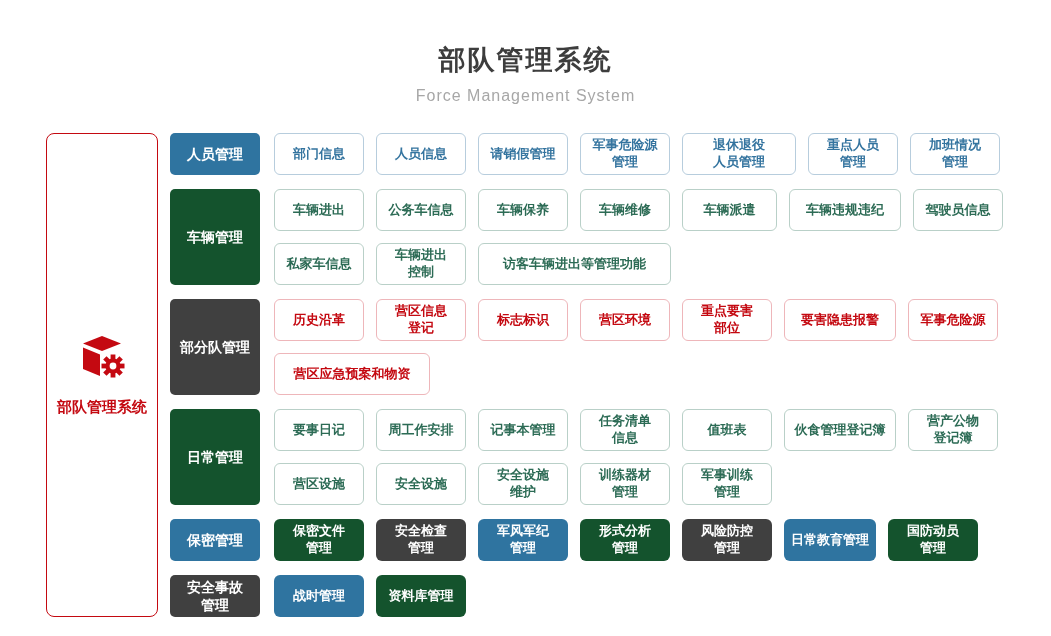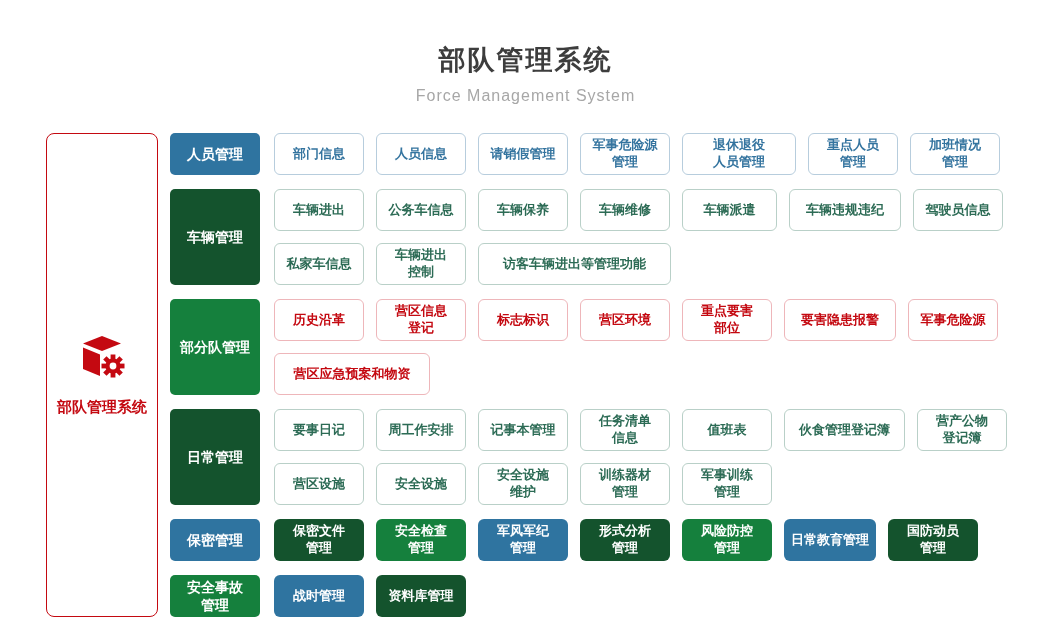--- a/index.html
+++ b/index.html
@@ -39,21 +39,21 @@
     height:42px; background:#fff;
   }
   .item{ width:90px; flex:none; }
   .cat{
     width:90px; flex:none; color:#fff; font-size:14px;
     height:auto; min-height:42px; align-self:stretch; border-radius:5px;
   }
   .solid{ color:#fff; }
   .solid.blue{ background:#2f74a0; }
   .solid.green{ background:#14532d; }
-  .solid.red{ background:#15803d; }
+  .solid.red{ background:#404040; }
   .outline{ background:#fff; }
   .outline.blue{ border:1px solid #b7cddd; color:#34749f; }
   .outline.green{ border:1px solid #b9d0c8; color:#2c6b55; }
   .outline.red{ border:1px solid #eeb6ba; color:#c40911; }
 </style>
 </head>
 <body>
 
 <div class="header">
   <h1 class="title">部队管理系统</h1>
@@ -140,21 +140,21 @@
       <div class="group-row">
         <div class="box cat solid green">日常管理</div>
         <div class="rows">
           <div class="item-row">
             <div class="box item outline green">要事日记</div>
             <div class="box item outline green">周工作安排</div>
             <div class="box item outline green">记事本管理</div>
             <div class="box item outline green">任务清单
 信息</div>
             <div class="box item outline green">值班表</div>
-            <div class="box item outline green" style="width: 121px;">伙食管理登记簿</div>
+            <div class="box item outline green" style="width: 112px;">伙食管理登记簿</div>
             <div class="box item outline green">营产公物
 登记簿</div>
           </div>
           <div class="item-row">
             <div class="box item outline green">营区设施</div>
             <div class="box item outline green">安全设施</div>
             <div class="box item outline green">安全设施
 维护</div>
             <div class="box item outline green">训练器材
 管理</div>

